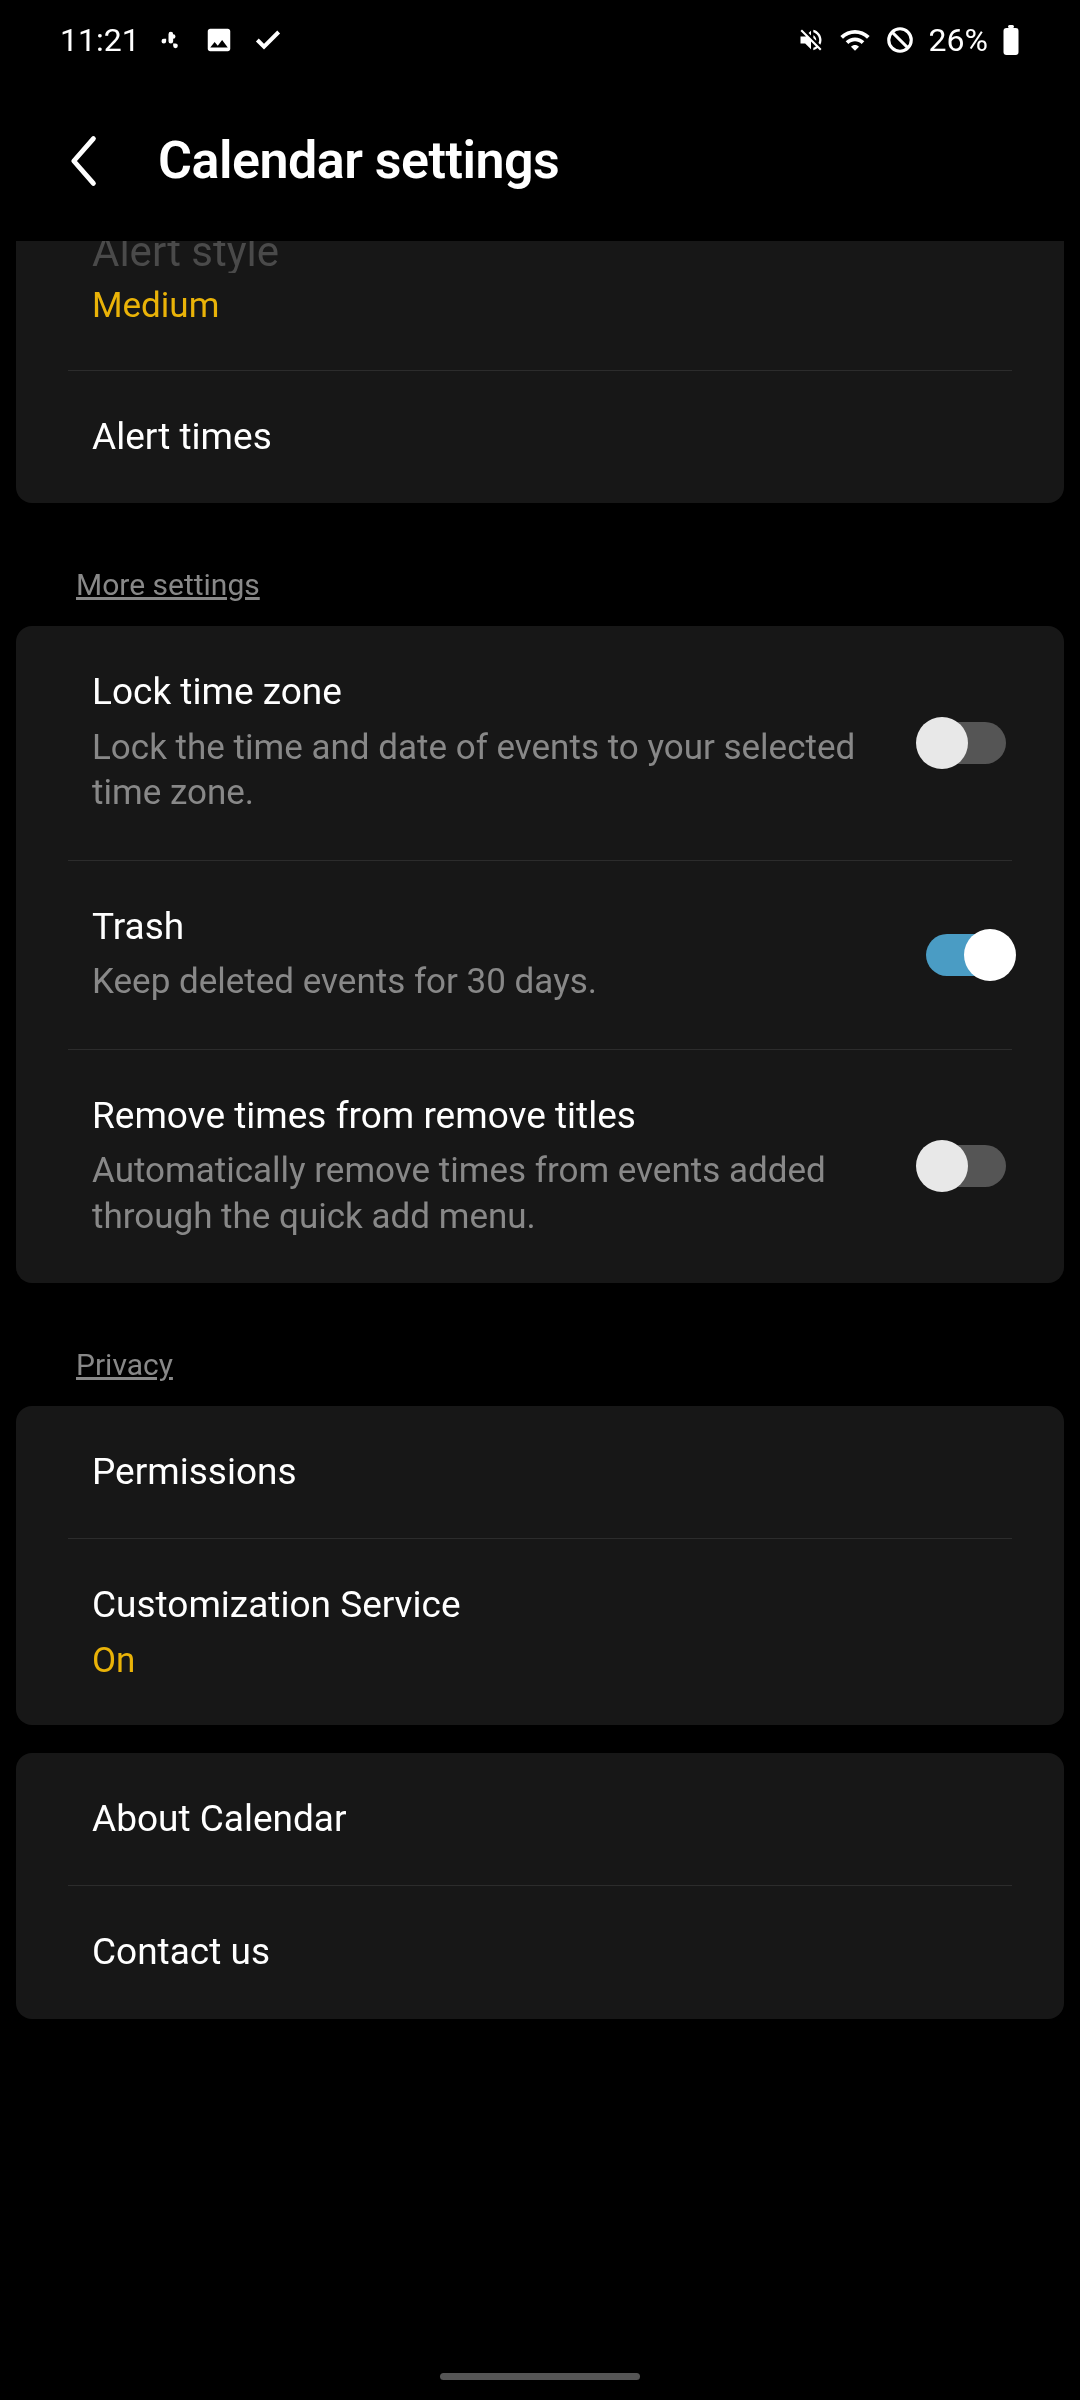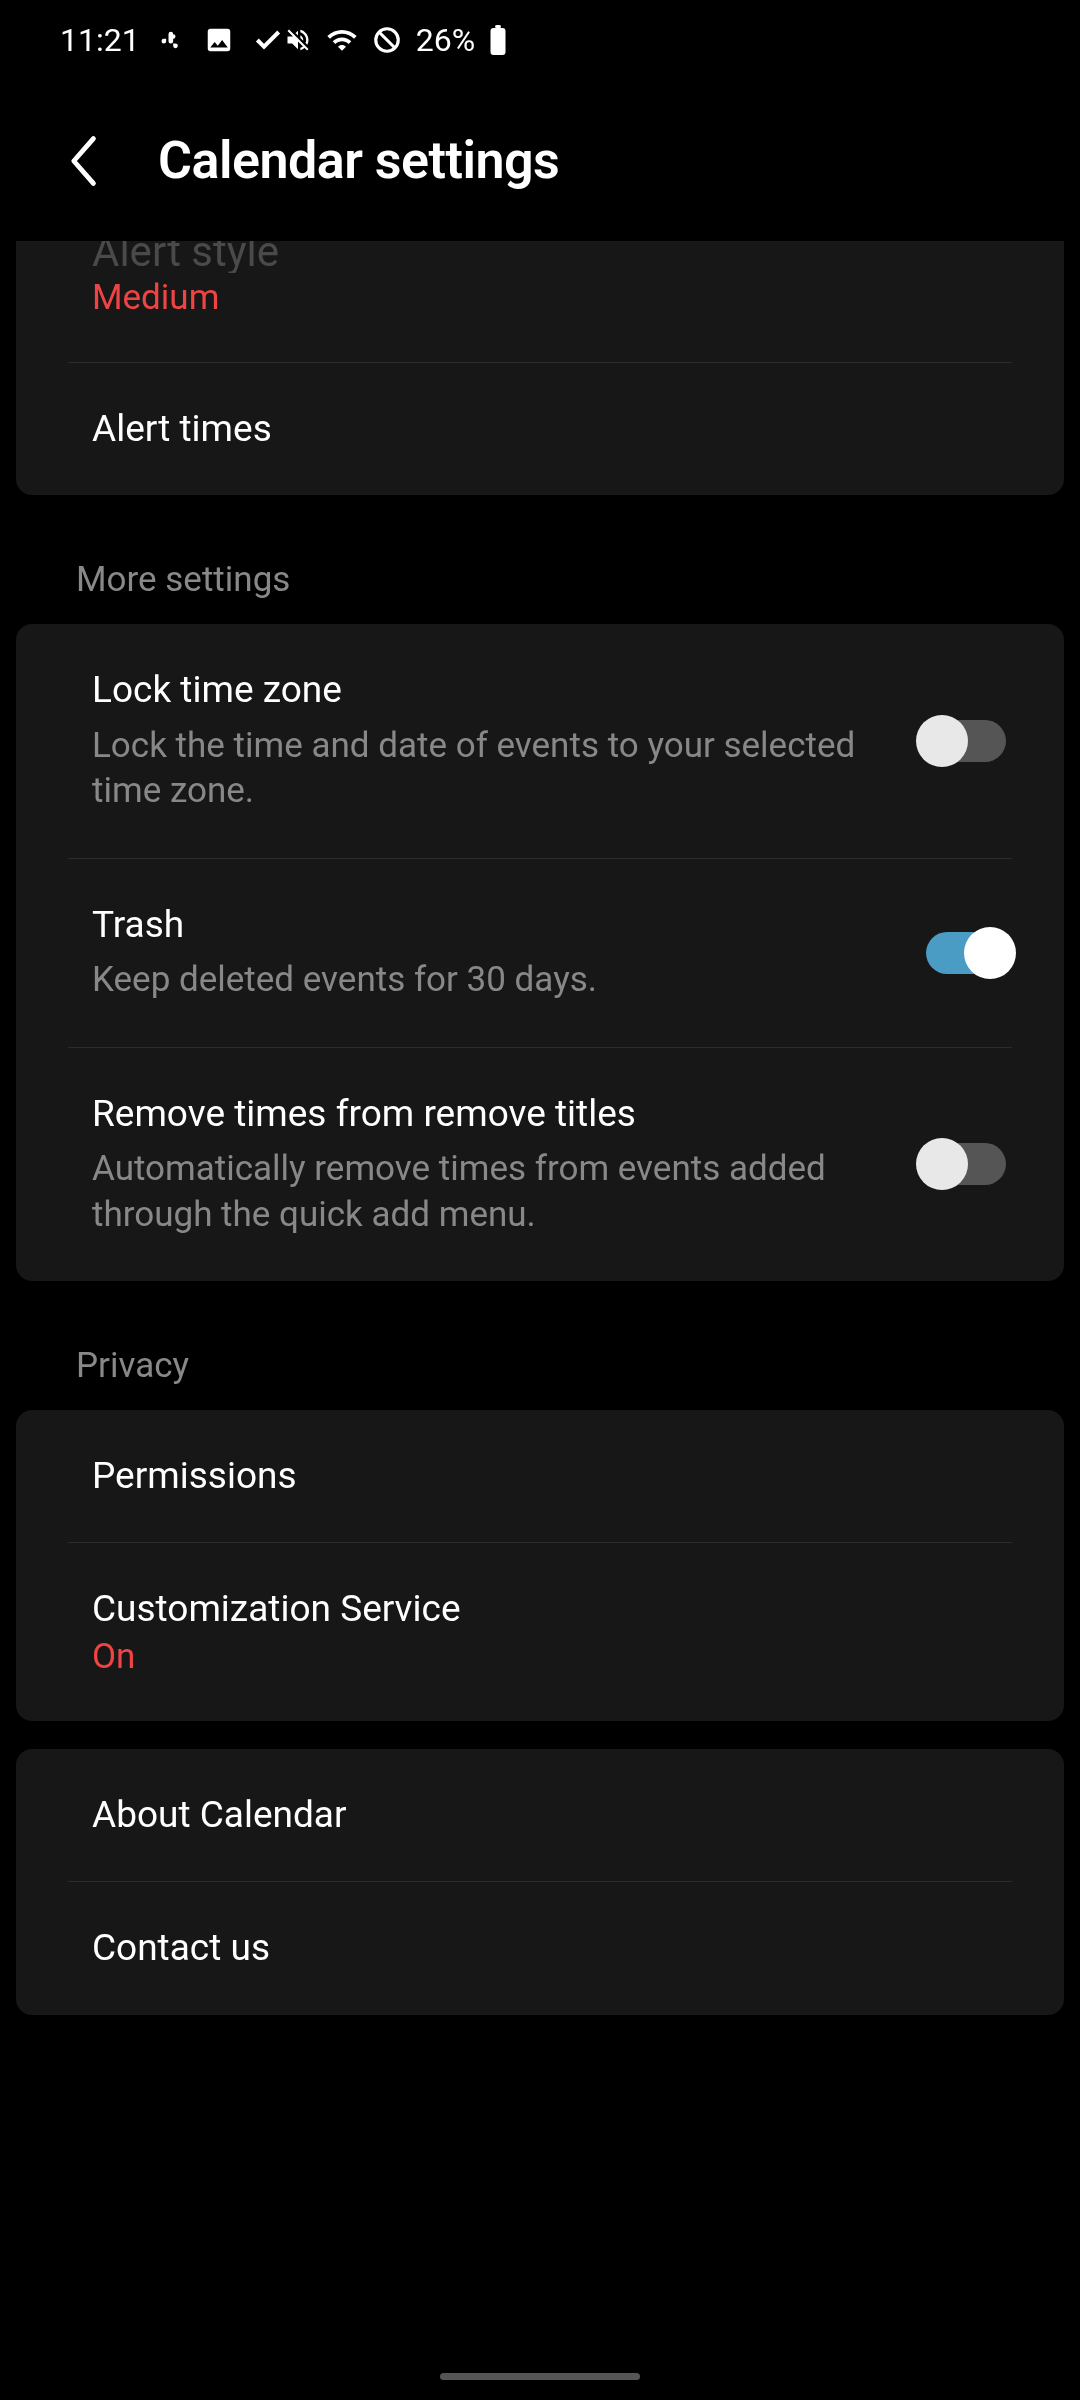--- a/index.html
+++ b/index.html
@@ -13,20 +13,21 @@
       height: 2400px;
       background: #000000;
       font-family: -apple-system, BlinkMacSystemFont, 'Segoe UI', Roboto, sans-serif;
       color: #ffffff;
       overflow: hidden;
       position: relative;
     }
     .status-bar {
       height: 80px;
       display: flex;
+      justify-content: space-between;
       align-items: center;
       padding: 4px 60px;
       font-size: 32px;
       font-weight: 400;
     }
     .status-left {
       display: flex;
       align-items: center;
       gap: 18px;
     }
@@ -89,42 +90,43 @@
       line-height: 1.2;
     }
     .setting-subtitle {
       font-size: 35px;
       color: #888888;
       margin-top: 10px;
       line-height: 1.3;
     }
     .setting-value {
       font-size: 35px;
-      color: #ef4444;
-      margin-top: 4px;
+      color: #eab308;
+      margin-top: 12px;
     }
     .alert-style-title-cut {
       font-size: 42px;
       color: #4a4a4a;
       overflow: hidden;
       height: 32px;
       display: flex;
       align-items: flex-end;
       line-height: 1;
     }
     .divider {
       height: 1px;
       background: #2c2c2c;
       margin: 0 52px;
     }
     .section-header {
-      font-size: 35px;
+      font-size: 30px;
       color: #888888;
       padding: 36px 60px 24px;
       font-weight: 400;
+      text-decoration: underline;
     }
     .toggle {
       position: absolute;
       right: 48px;
       top: 50%;
       transform: translateY(-50%);
       width: 100px;
       height: 56px;
       border-radius: 28px;
       display: flex;

